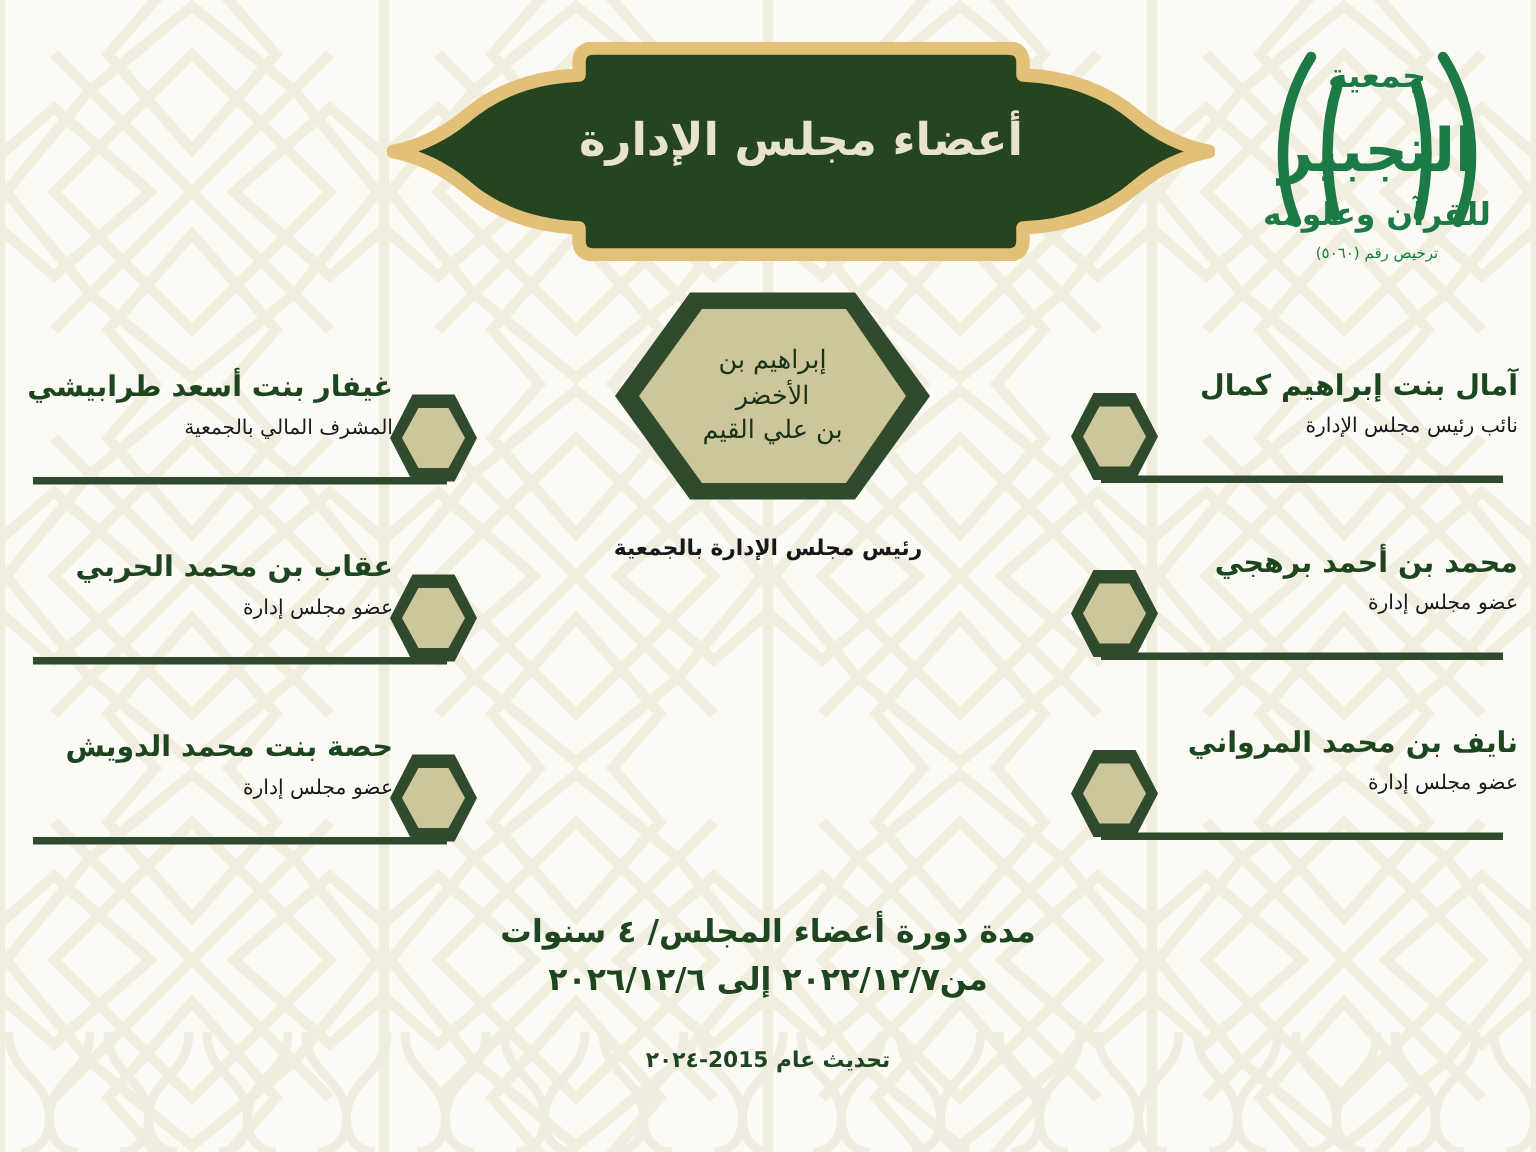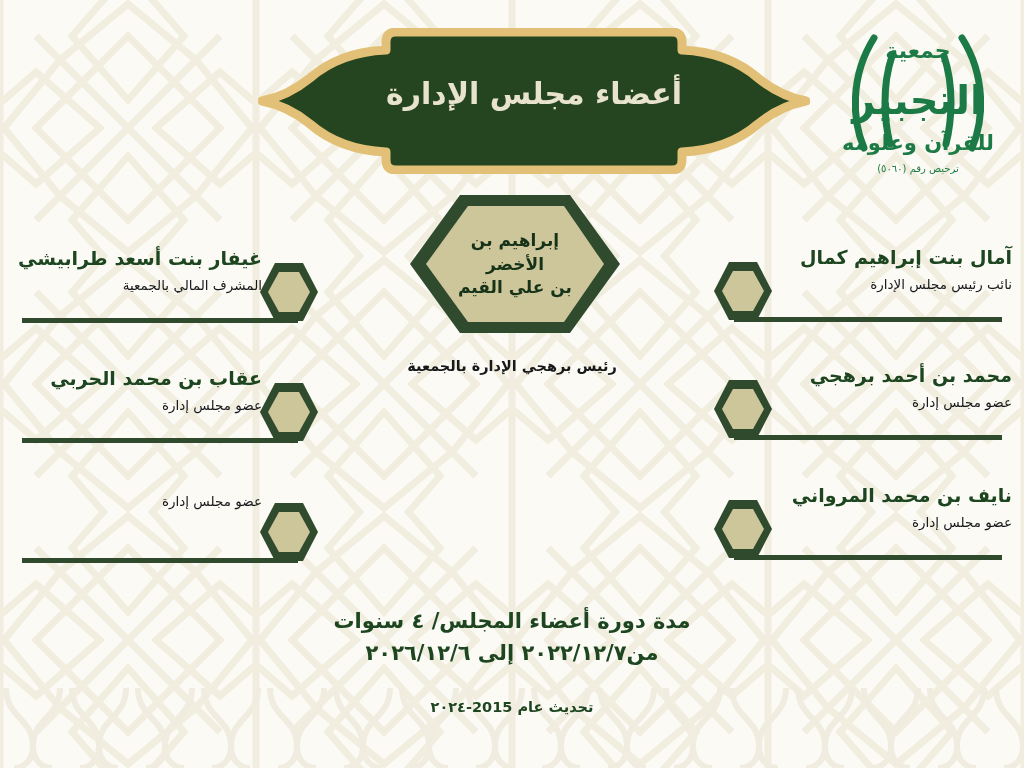--- a/index.html
+++ b/index.html
@@ -51,21 +51,21 @@
   #chair-node{
     position:absolute;
     left:408px;top:193px;width:214px;height:142px;z-index:3;
   }
   #chair-node svg{position:absolute;inset:0;width:100%;height:100%;}
   #chair-name{
     position:absolute;inset:0;
     display:flex;flex-direction:column;
     align-items:center;justify-content:center;
     gap:1px;
-    color:#16331a;font-weight:bold;font-size:17px;line-height:1.32;
+    color:#16331a;font-weight:normal;font-size:17px;line-height:1.32;
     text-align:center;
     padding:0 26px;box-sizing:border-box;
     z-index:2;
   }
   #chair-role{
     position:absolute;left:0;right:0;top:358px;
     text-align:center;
     color:#17181a;font-weight:bold;font-size:14.5px;
     z-index:3;
   }
@@ -193,21 +193,21 @@
   <svg viewBox="0 0 214 142" preserveAspectRatio="none" aria-hidden="true">
     <polygon points="52,2 162,2 212,71 162,140 52,140 2,71" fill="#2f4a2d"></polygon>
     <polygon points="60,13 156,13 196,71 156,129 60,129 18,71" fill="#cdc69b"></polygon>
   </svg>
   <div id="chair-name">
     <span>إبراهيم بن</span>
     <span>الأخضر</span>
     <span>بن علي القيم</span>
   </div>
 </div>
-<div id="chair-role">رئيس برهجي الإدارة بالجمعية</div>
+<div id="chair-role">رئيس مجلس الإدارة بالجمعية</div>
 
 <div class="member right" id="row-r1">
   <div class="member-hex">
     <svg viewBox="0 0 62 62" aria-hidden="true">
       <polygon points="17,2 45,2 60,31 45,60 17,60 2,31" fill="#2f4a2d"></polygon>
       <polygon points="21,11 41,11 52,31 41,51 21,51 10,31" fill="#cdc69b"></polygon>
     </svg>
   </div>
   <div class="member-line"></div>
   <div class="member-text">
@@ -274,20 +274,21 @@
 
 <div class="member left" id="row-l3">
   <div class="member-hex">
     <svg viewBox="0 0 62 62" aria-hidden="true">
       <polygon points="17,2 45,2 60,31 45,60 17,60 2,31" fill="#2f4a2d"></polygon>
       <polygon points="21,11 41,11 52,31 41,51 21,51 10,31" fill="#cdc69b"></polygon>
     </svg>
   </div>
   <div class="member-line"></div>
   <div class="member-text">
+    <div class="member-name">حصة بنت محمد الدويش</div>
     <div class="member-role">عضو مجلس إدارة</div>
   </div>
 </div>
 
 <div id="footer">
   <div class="footer-main">مدة دورة أعضاء المجلس/ ٤ سنوات</div>
   <div class="footer-main">من٢٠٢٢/١٢/٧ إلى ٢٠٢٦/١٢/٦</div>
   <div class="footer-note">تحديث عام 2015-٢٠٢٤</div>
 </div>
 

